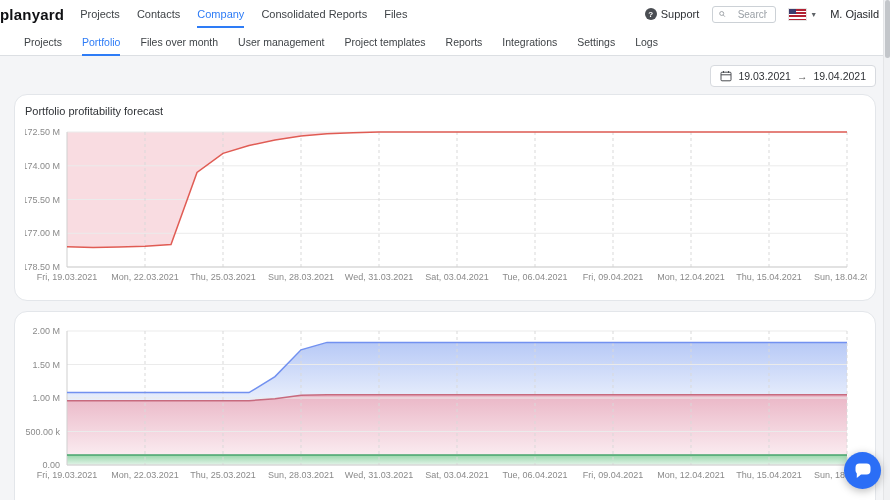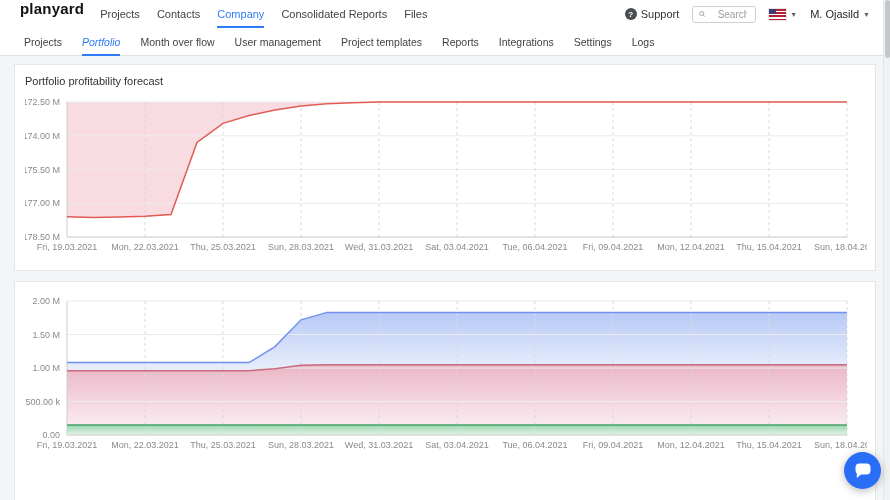--- a/index.html
+++ b/index.html
@@ -4,21 +4,21 @@
 <style>
   * { box-sizing: border-box; }
   html,body { margin:0; padding:0; }
   body {
     width:890px; height:500px; overflow:hidden; position:relative;
     background:#f4f5f7;
     font-family:"Liberation Sans", sans-serif;
     color:#333;
   }
   
-  .topbar { height:28px; background:#fff; display:flex; padding:0 20px; }
+  .topbar { height:28px; background:#fff; display:flex; align-items:center; padding:0 0; }
   .logo { font-weight:bold; font-size:15px; color:#101114; margin-right:16px; letter-spacing:.2px; }
   .mainnav { display:flex; gap:17px; height:28px; }
   .navitem { font-size:11px; color:#3f4347; line-height:28px; height:28px; position:relative; cursor:pointer; white-space:nowrap; }
   .navitem.active { color:var(--accent,#2e7cf6); }
   .navitem.active::after { content:""; position:absolute; left:0; right:0; bottom:0; height:2px; background:var(--accent,#2e7cf6); }
   .topbar-right { margin-left:auto; display:flex; align-items:center; gap:13px; }
   .support { display:flex; align-items:center; gap:4px; font-size:11px; color:#2f3236; cursor:pointer; }
   .qicon { width:12px; height:12px; border-radius:50%; background:#4a4d52; color:#fff; font-size:8px; font-weight:bold;
            display:flex; align-items:center; justify-content:center; }
   .search { display:flex; align-items:center; gap:10px; border:1px solid #ccd1d6; border-radius:3px; background:#fff;
@@ -29,29 +29,29 @@
   .flag { width:17px; height:11px; position:relative; display:inline-block;
           background:repeating-linear-gradient(180deg,#b22234 0 1.6px,#ffffff 1.6px 3.2px);
           box-shadow:0 0 0 1px rgba(0,0,0,.10); }
   .flag .canton { position:absolute; left:0; top:0; width:7px; height:5.5px; background:#3c3b6e; }
   .chev { font-size:7px; color:#5f6368; }
   .userwrap span.uname { font-size:11px; color:#24262a; }
   
   .subnav { height:28px; background:#fff; border-bottom:1px solid #dcdfe3; display:flex; align-items:center;
             padding:0 24px; gap:20px; }
   .subitem { font-size:10.5px; color:#3f4347; line-height:28px; height:28px; position:relative; cursor:pointer; white-space:nowrap; }
-  .subitem.active { color:var(--accent,#2e7cf6);font-style:italic; }
+  .subitem.active { color:var(--accent,#2e7cf6); }
   .subitem.active::after { content:""; position:absolute; left:0; right:0; bottom:0; height:2px; background:var(--accent,#2e7cf6); }
   
   .content { padding:8px 14px 0; }
   .daterow { display:flex; justify-content:flex-end; margin:1px 0 7px; }
   .datebtn { display:flex; align-items:center; gap:6px; background:#fff; border:1px solid #d7dadf; border-radius:4px;
              padding:4px 9px; font-size:10.5px; color:#2f3236; cursor:pointer; font-family:inherit; }
   .datebtn .arrow { color:#555; }
-  .card { background:#fff; border:1px solid #e3e6ea; border-radius:0; padding:10px 10px 2px; margin-bottom:10px; }
+  .card { background:#fff; border:1px solid #e3e6ea; border-radius:13px; padding:10px 10px 2px; margin-bottom:10px; }
   .card2 { min-height:230px; margin-bottom:0; }
   .cardtitle { margin:0 0 5px; font-size:11px; font-weight:400; color:#2f3236; }
   svg text { font-family:"Liberation Sans", sans-serif; }
   
   .scrollbar { position:absolute; top:0; right:0; width:7px; height:500px; background:#f0f1f3; border-left:1px solid #e4e5e7; }
   .scrollthumb { position:absolute; top:0; left:1px; width:5px; height:58px; background:#c3c6ca; border-radius:3px; }
   
   .chatfab { position:absolute; right:9px; bottom:11px; width:37px; height:37px; border-radius:50%;
              border:none; background:#2b6ef6; box-shadow:0 2px 8px rgba(0,0,0,.28); cursor:pointer;
              display:flex; align-items:center; justify-content:center; padding:0; }
@@ -89,30 +89,43 @@
     <span class="userwrap">
       <span class="uname">M. Ojasild</span>
       <span class="chev">▼</span>
     </span>
   </div>
 </header>
 
 <nav class="subnav">
   <a class="subitem">Projects</a>
   <a class="subitem active">Portfolio</a>
-  <a class="subitem">Month over flow</a>
+  <a class="subitem">Files over month</a>
   <a class="subitem">User management</a>
   <a class="subitem">Project templates</a>
   <a class="subitem">Reports</a>
   <a class="subitem">Integrations</a>
   <a class="subitem">Settings</a>
   <a class="subitem">Logs</a>
 </nav>
 
 <main class="content">
+  <div class="daterow">
+    <button class="datebtn">
+      <svg width="12" height="12" viewBox="0 0 12 12">
+        <rect x="1" y="2.2" width="10" height="8.6" rx="1" fill="none" stroke="#4a4d52" stroke-width="1"></rect>
+        <line x1="1" y1="4.8" x2="11" y2="4.8" stroke="#4a4d52" stroke-width="1"></line>
+        <line x1="3.5" y1="1" x2="3.5" y2="3" stroke="#4a4d52" stroke-width="1"></line>
+        <line x1="8.5" y1="1" x2="8.5" y2="3" stroke="#4a4d52" stroke-width="1"></line>
+      </svg>
+      <span>19.03.2021</span>
+      <span class="arrow">→</span>
+      <span>19.04.2021</span>
+    </button>
+  </div>
 
   <section class="card">
     <h3 class="cardtitle">Portfolio profitability forecast</h3>
     <svg width="842" height="172" viewBox="0 0 842 172">
         <defs></defs>
         <polygon points="42.0,124.7 68.0,125.4 94.0,125.0 120.0,124.3 146.0,122.5 172.0,50.5 198.0,31.4 224.0,23.5 250.0,17.9 276.0,14.1 302.0,11.8 328.0,10.7 354.0,10.0 380.0,10.0 406.0,10.0 432.0,10.0 458.0,10.0 484.0,10.0 510.0,10.0 536.0,10.0 562.0,10.0 588.0,10.0 614.0,10.0 640.0,10.0 666.0,10.0 692.0,10.0 718.0,10.0 744.0,10.0 770.0,10.0 796.0,10.0 822.0,10.0 822,10 42,10" fill="#f9dce1"></polygon>
         <line x1="42" x2="822" y1="10" y2="10" stroke="#ebebeb" stroke-width="1"></line>
         <text x="35" y="13" text-anchor="end" font-size="9" fill="#8a8a8a">-172.50 M</text>
         <line x1="42" x2="822" y1="43.8" y2="43.8" stroke="#ebebeb" stroke-width="1"></line>
         <text x="35" y="46.8" text-anchor="end" font-size="9" fill="#8a8a8a">-174.00 M</text>

